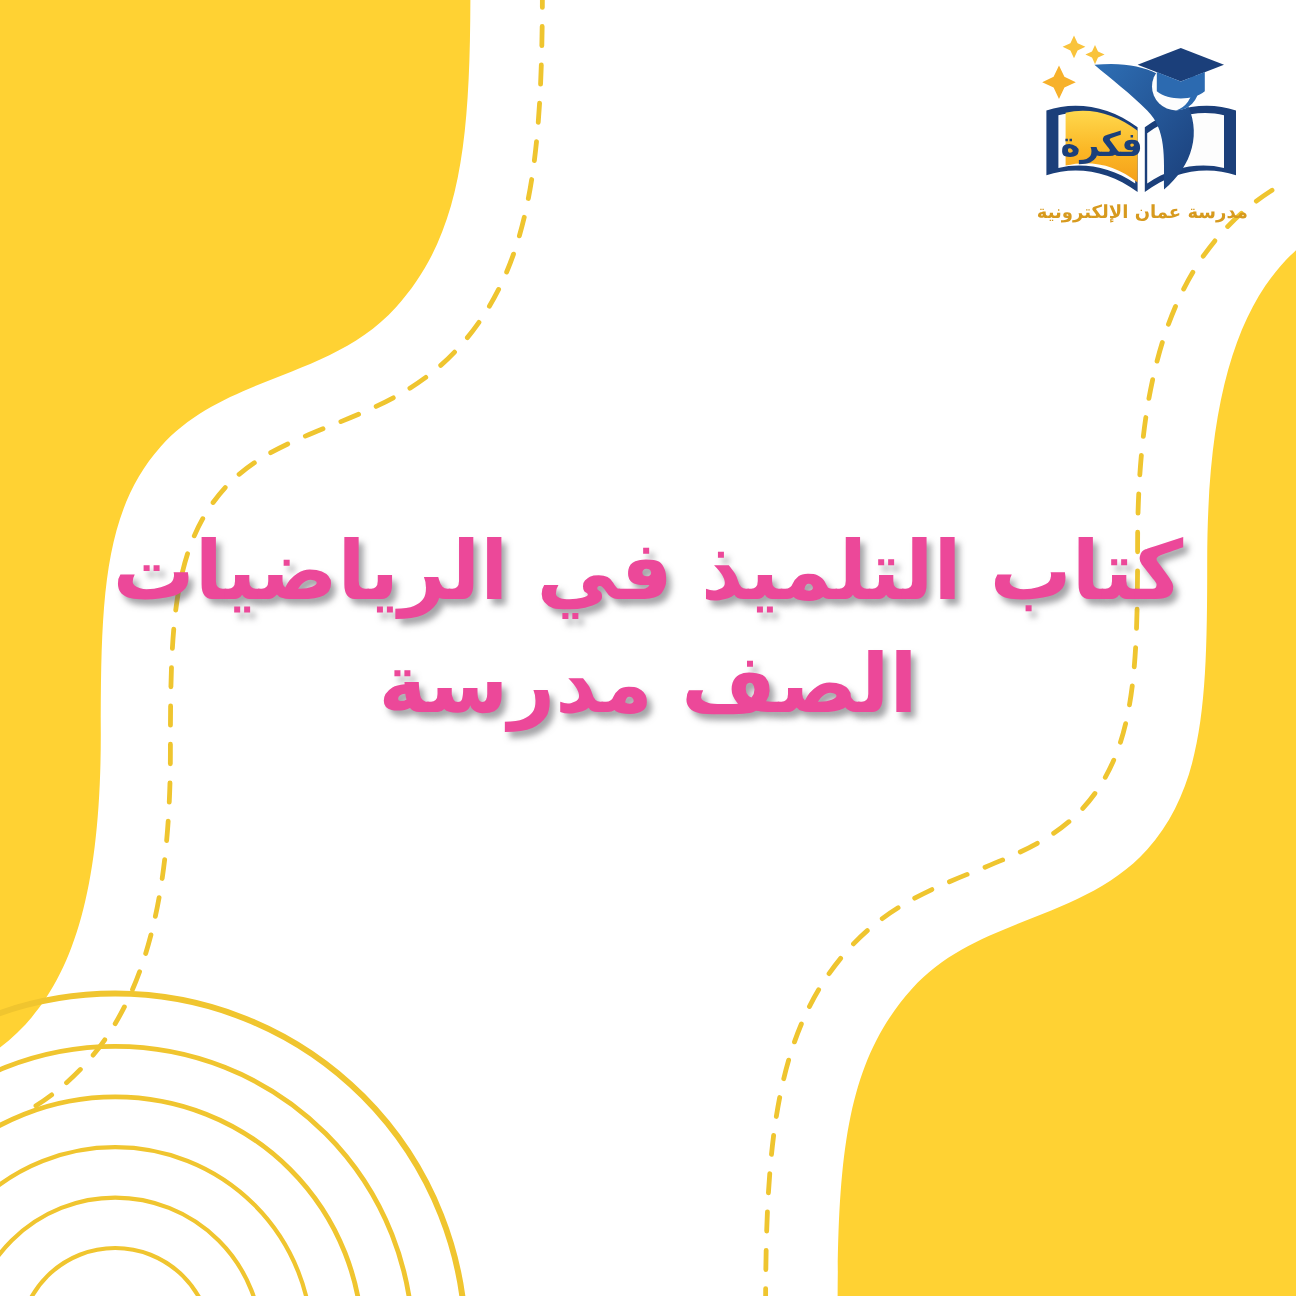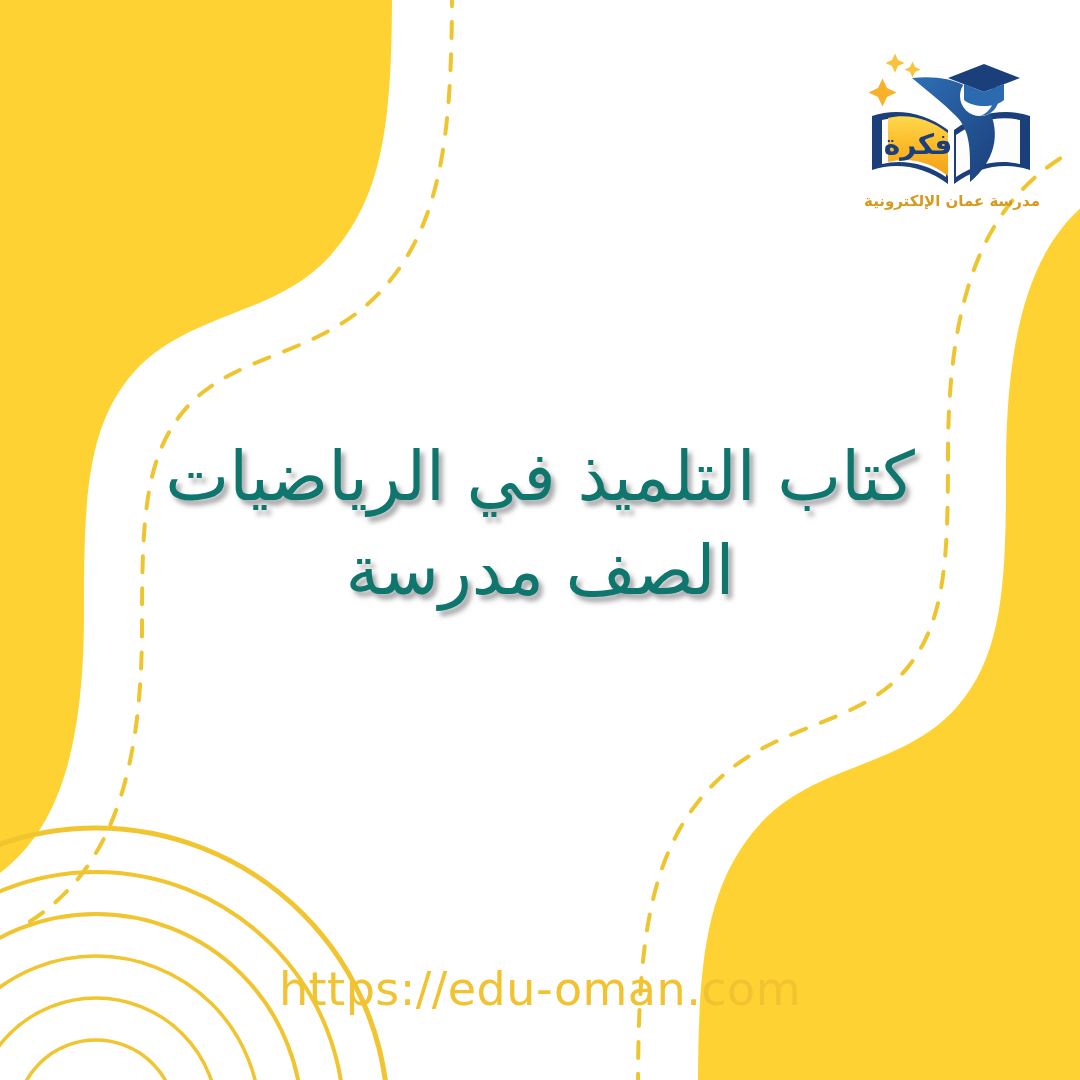--- a/index.html
+++ b/index.html
@@ -24,21 +24,21 @@
     top: 0;
     width: 1080px;
     height: 1080px;
     pointer-events: none;
   }
 
   
   .logo {
     position: absolute;
     right: 28px;
-    top: 34px;
+    top: 10px;
     width: 200px;
     height: 180px;
   }
   .logo-svg {
     width: 200px;
     height: 180px;
     display: block;
   }
 
   
@@ -47,24 +47,24 @@
     left: 0;
     right: 0;
     top: 430px;
     text-align: center;
     padding: 0 70px;
     box-sizing: border-box;
   }
   .title-line {
     display: block;
     font-family: "DejaVu Sans", "Liberation Sans", sans-serif;
-    font-weight: normal;
+    font-weight: bold;
     font-size: 68px;
     line-height: 1.38;
-    color: #0f766e;
+    color: #ec4899;
     direction: rtl;
     letter-spacing: 0px;
     text-shadow: 4px 5px 5px rgba(90, 90, 95, 0.55);
   }
 
   
   .url-text {
     position: absolute;
     left: 0;
     right: 0;
@@ -165,15 +165,14 @@
 
       <text x="100" y="172" text-anchor="middle" font-family="DejaVu Sans, Liberation Sans, sans-serif" font-size="15" font-weight="bold" fill="#D79A1E" direction="rtl">مدرسة عمان الإلكترونية</text>
     </svg>
   </div>
 
   <div class="title-block">
     <span class="title-line">كتاب التلميذ في الرياضيات</span>
     <span class="title-line">الصف مدرسة</span>
   </div>
 
-  <div class="url-text">https://edu-oman.com</div>
 
 </div>
 
 </body></html>

